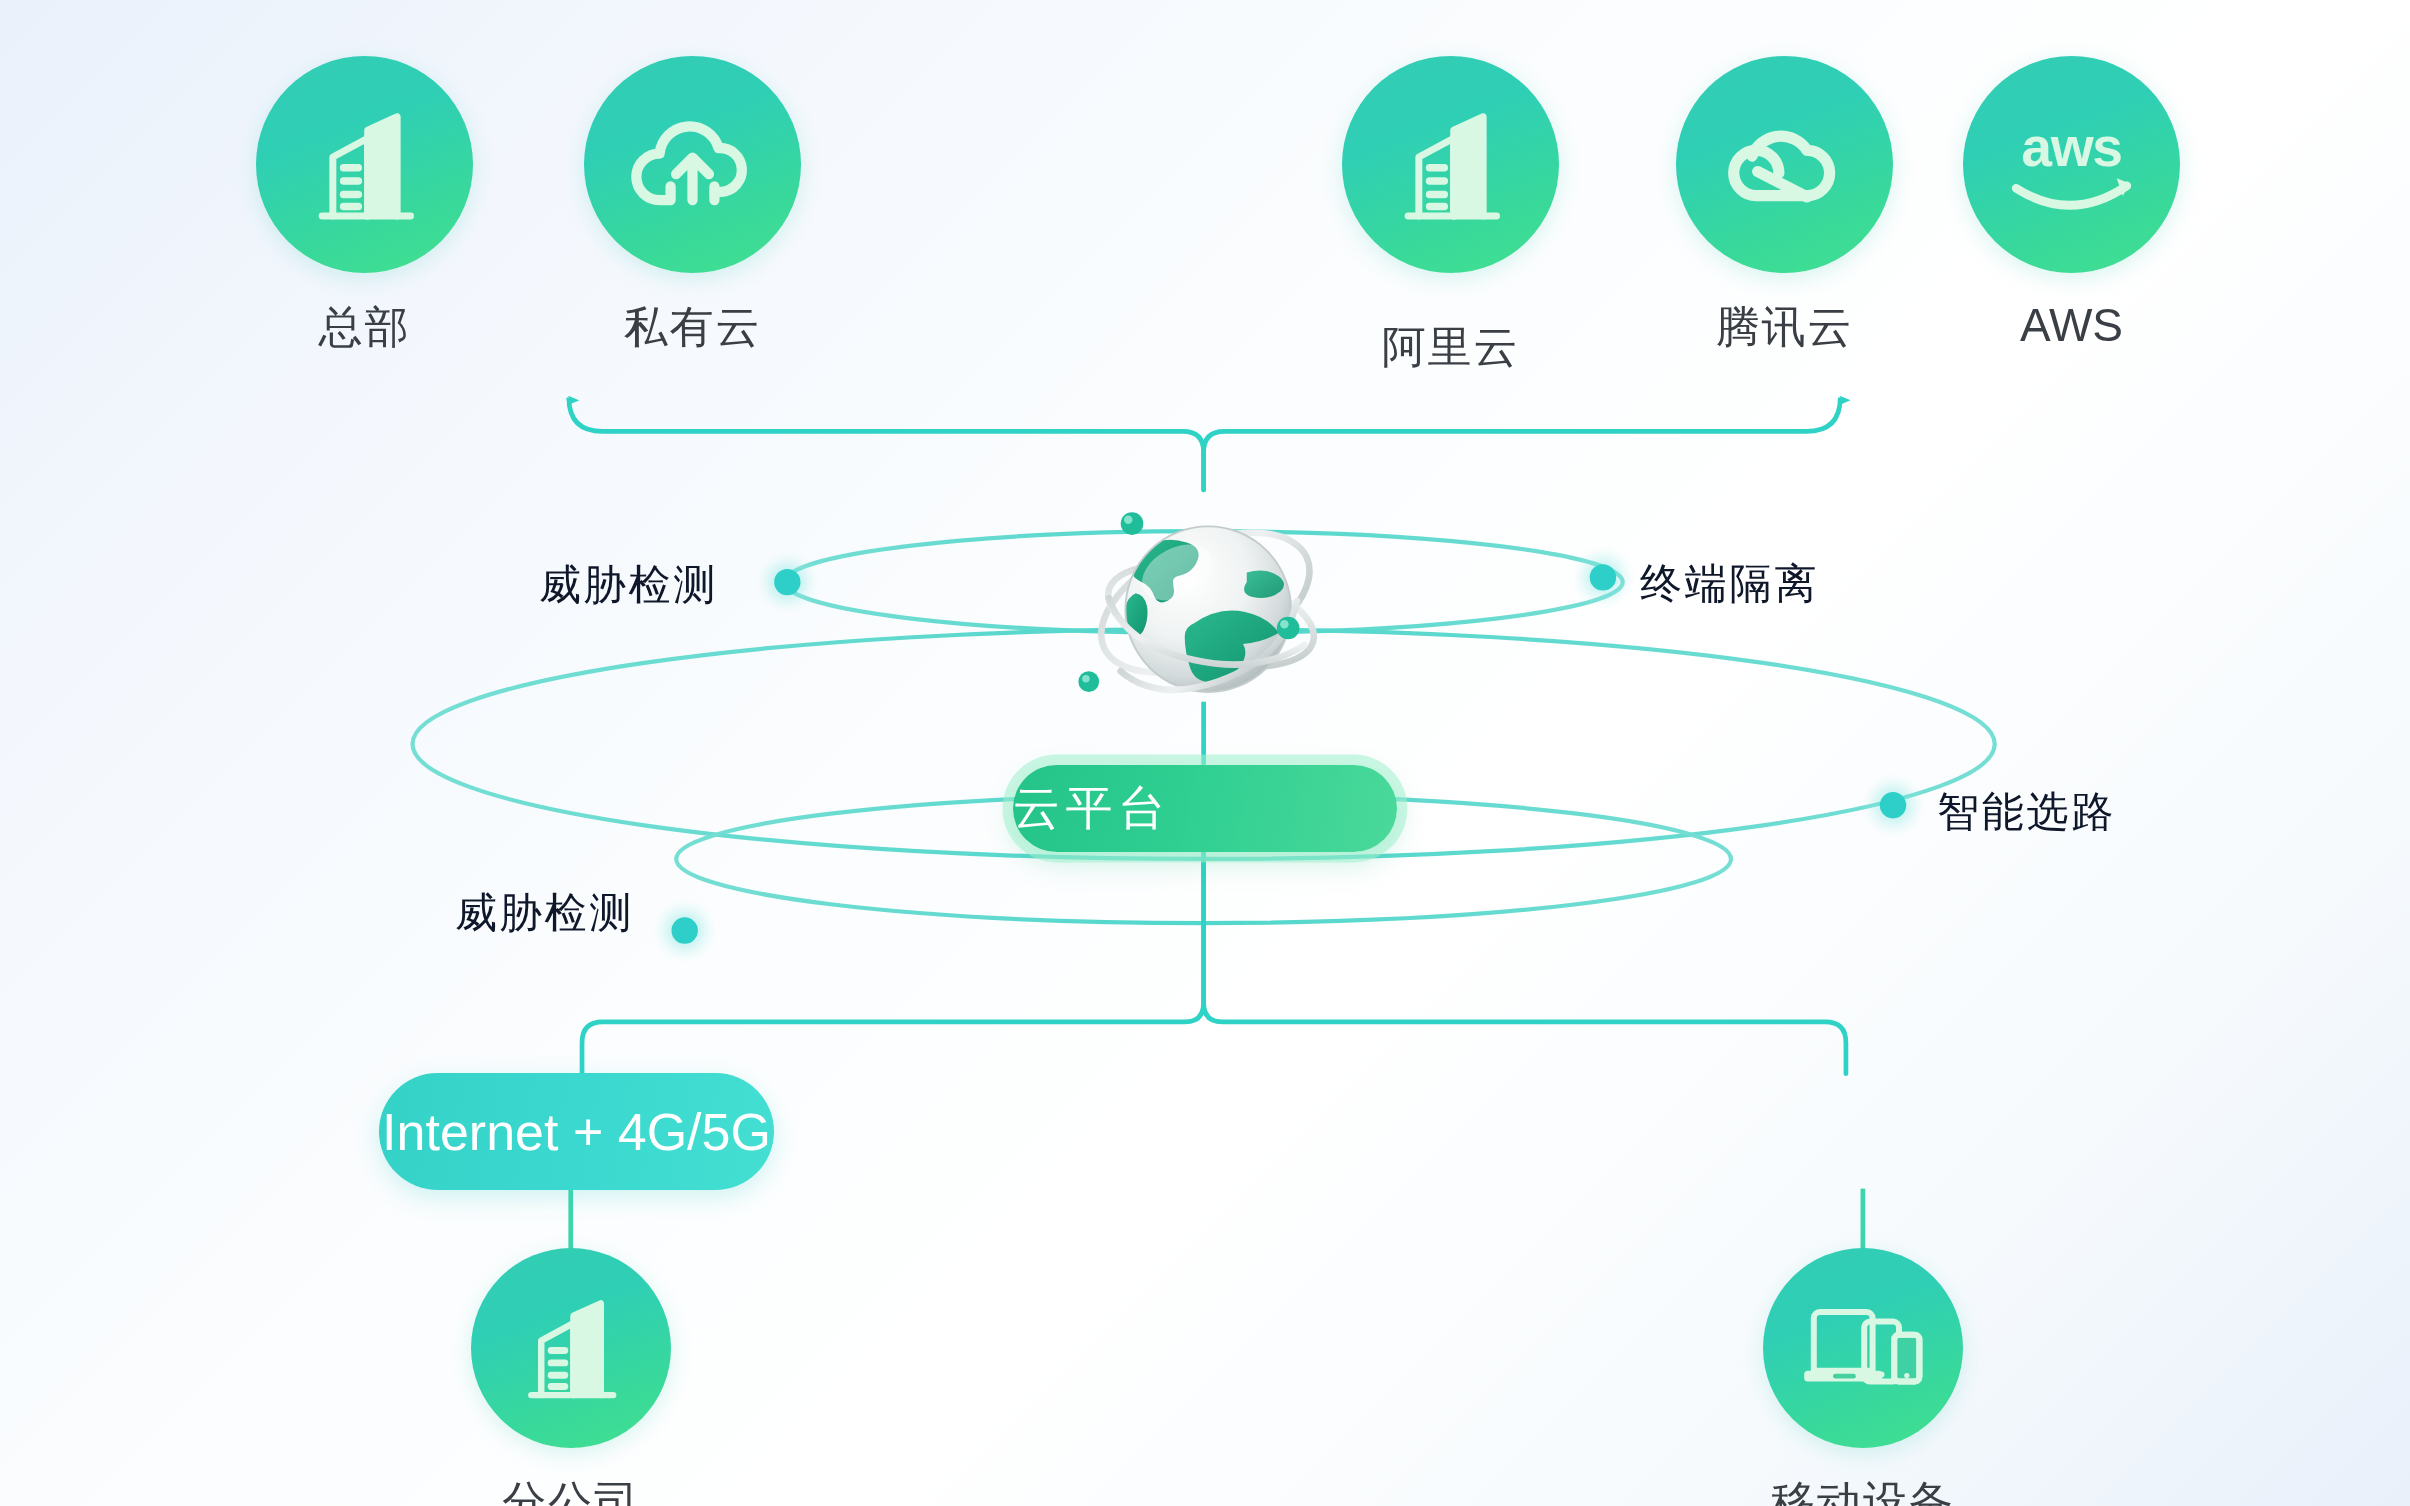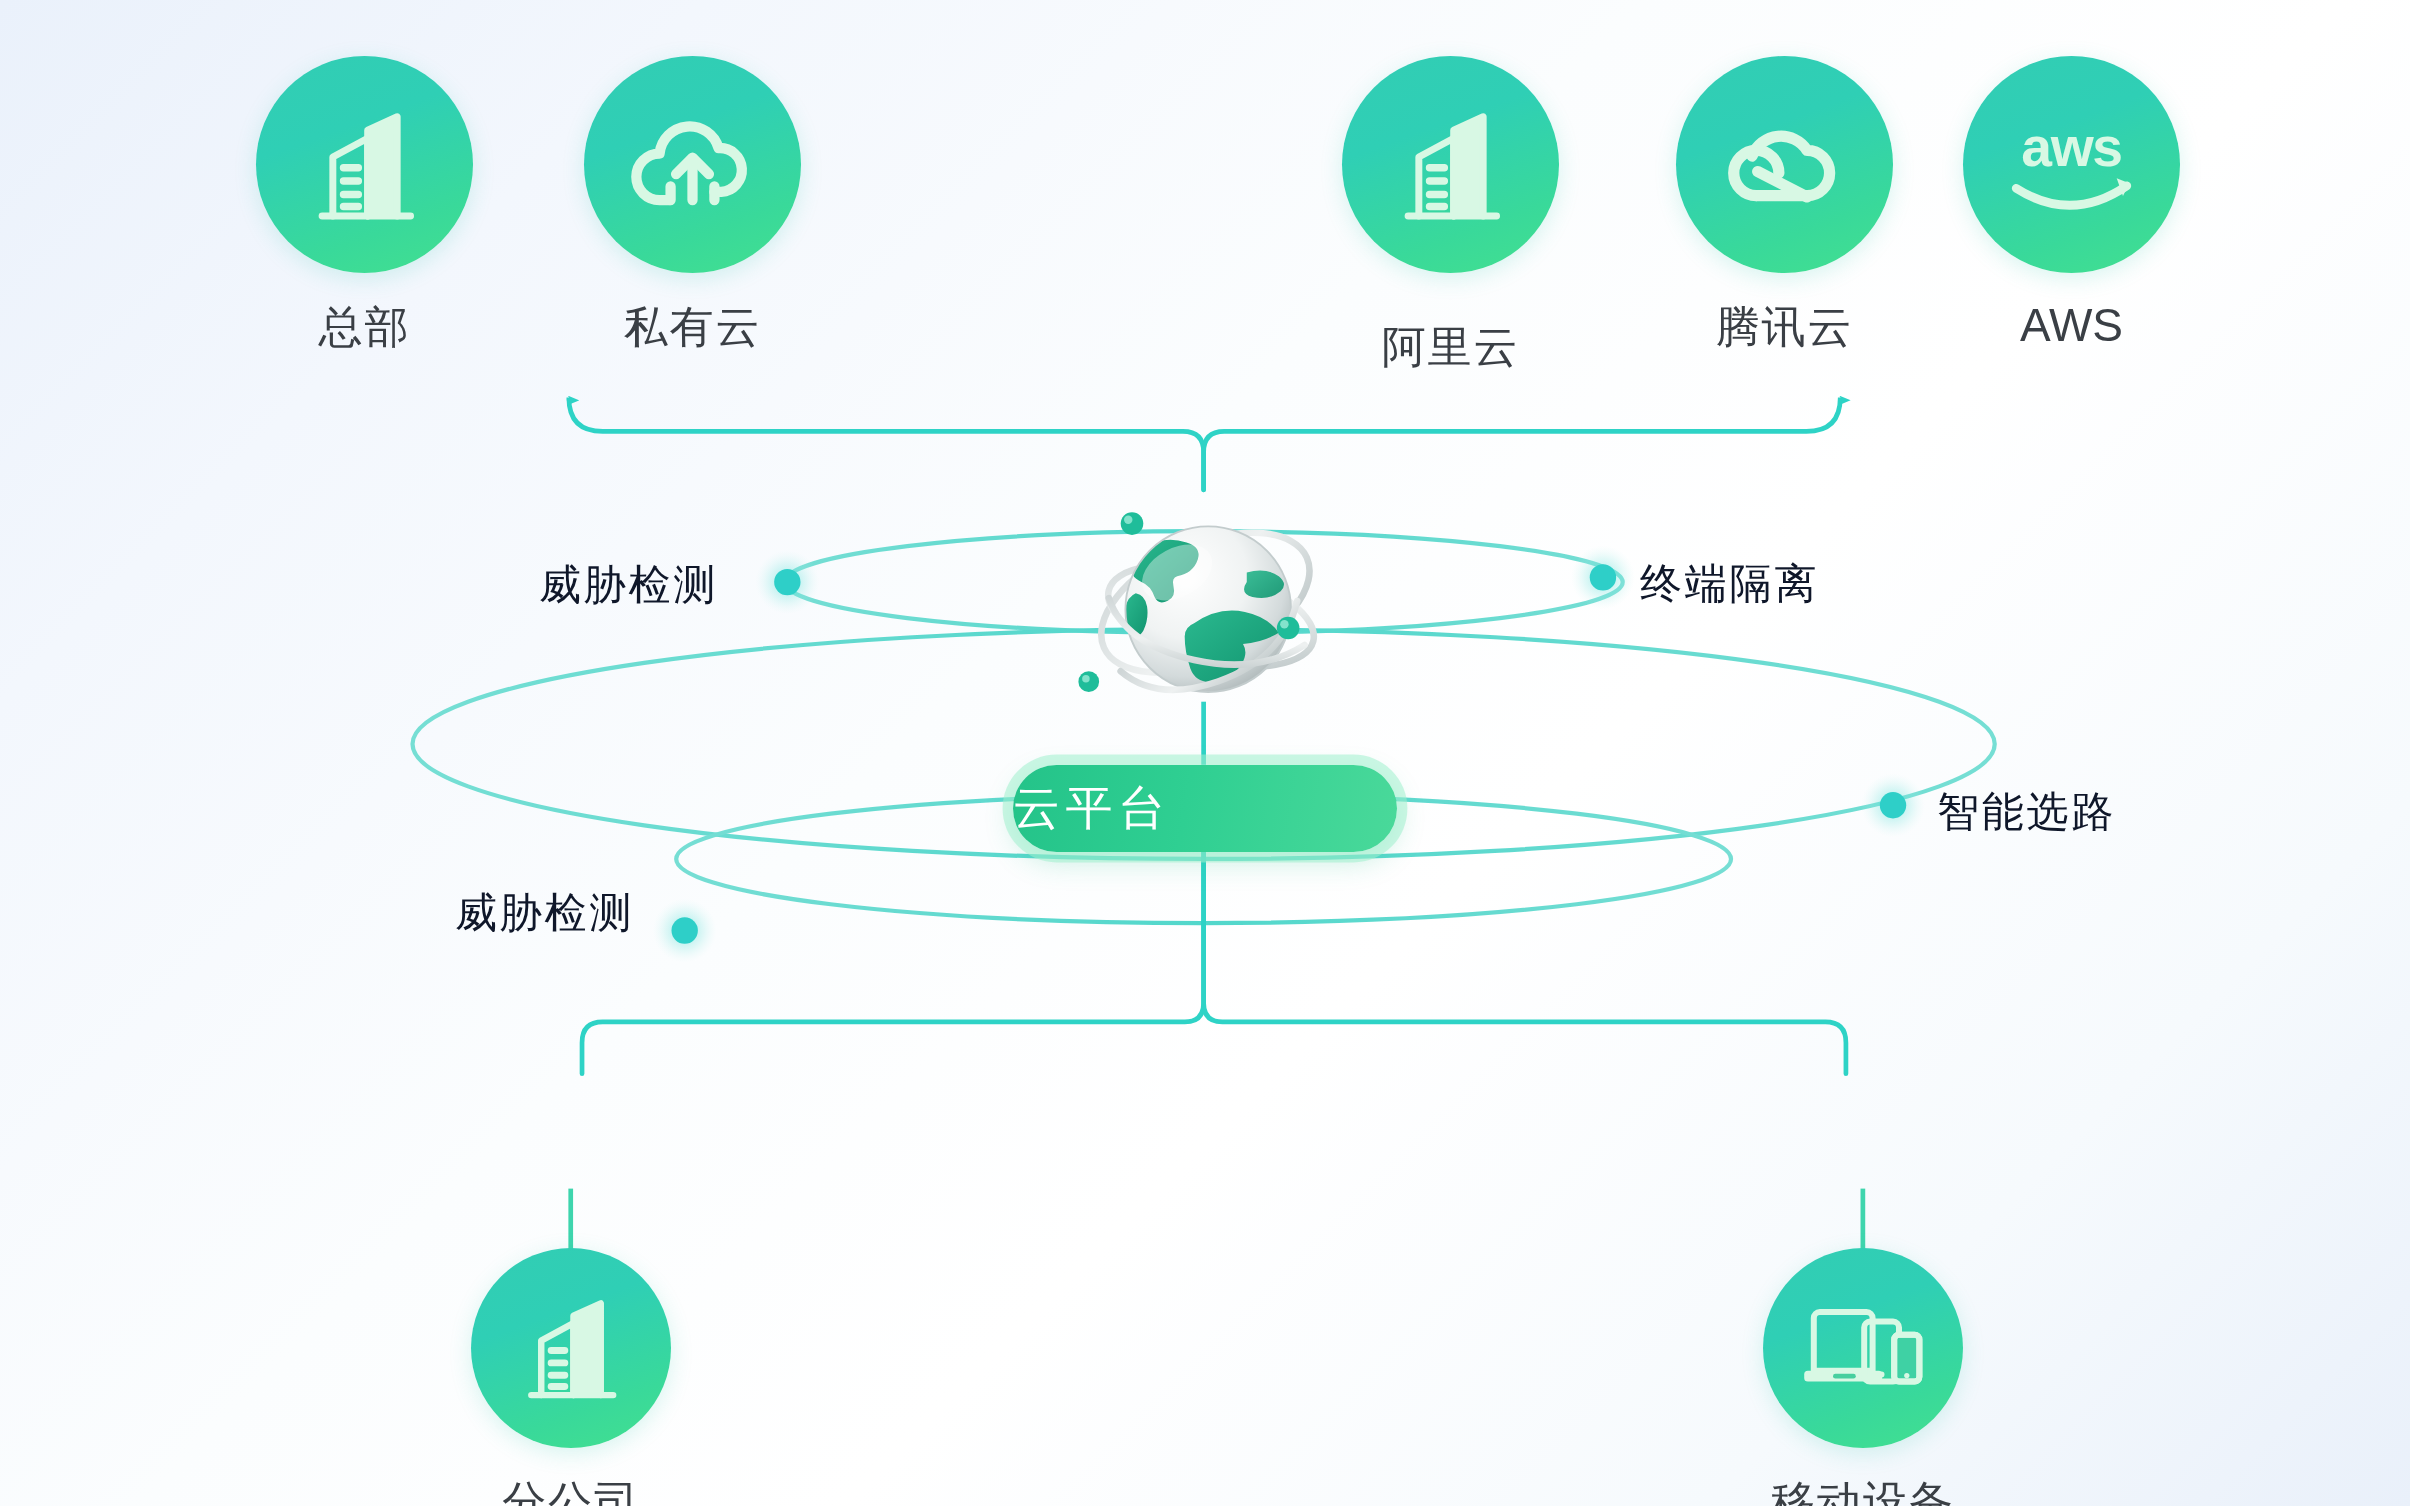--- a/index.html
+++ b/index.html
@@ -227,20 +227,23 @@
 
   <div class="cloud-pill" style="left:1013px;top:765px;width:384px;height:87px;">
     <span>云平台</span>
   </div>
 
   <div class="feat" style="left:539px;top:557px;">威胁检测</div>
   <div class="feat" style="left:1640px;top:556px;">终端隔离</div>
   <div class="feat" style="left:1937px;top:784px;">智能选路</div>
   <div class="feat" style="left:455px;top:885px;">威胁检测</div>
 
+  <div class="net-pill" style="left:379px;top:1073px;width:395px;height:117px;font-size:52px;">
+    <span>Internet + 4G/5G</span>
+  </div>
 
 
   <div class="node" style="left:471px;top:1248px;width:200px;">
     <div class="circle" style="width:200px;height:200px;">
       <svg viewBox="0 0 100 100" width="124" height="124" fill="none" stroke="#d8f8e4" stroke-width="5.2" stroke-linejoin="round" stroke-linecap="round">
         <path d="M26 88 V44 L52 30 V88"></path>
         <path d="M52 88 V24 L74 14 V88" fill="#d8f8e4" stroke="#d8f8e4"></path>
         <path d="M34 52 H45 M34 62 H45 M34 72 H45 M34 81 H45" stroke="#d8f8e4" stroke-width="5.6"></path>
         <path d="M18 88 H84" stroke="#d8f8e4" stroke-width="5.2"></path>
       </svg>

